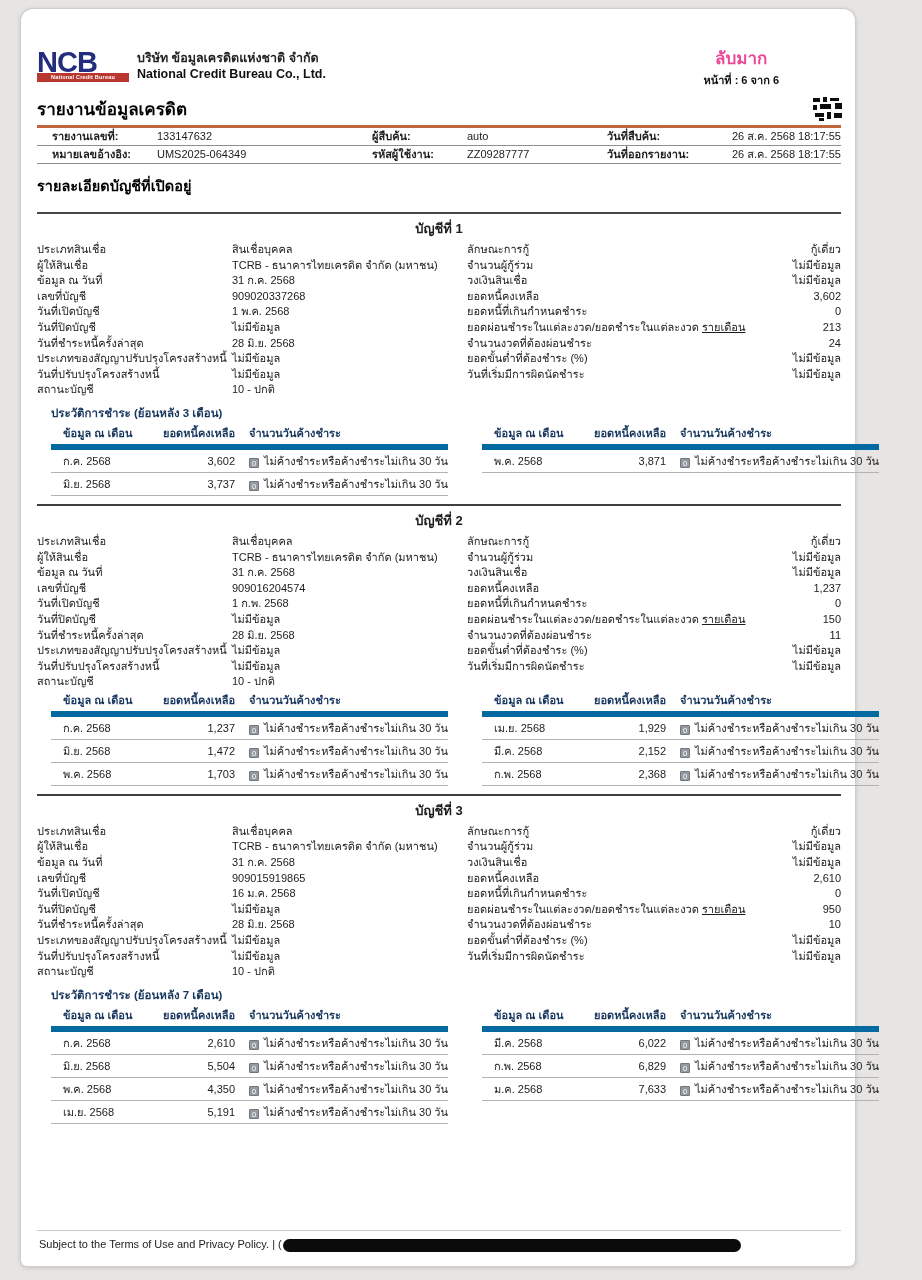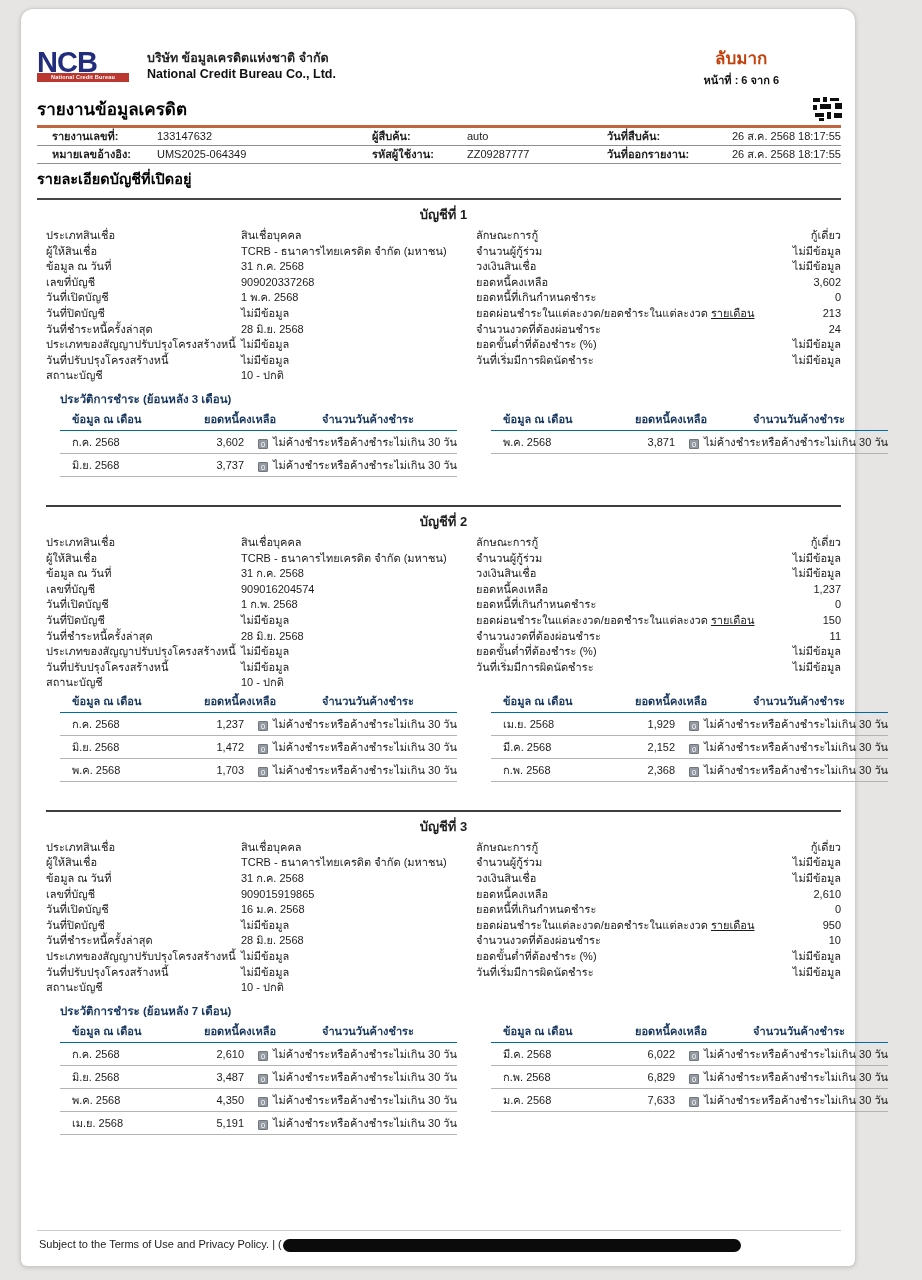--- a/index.html
+++ b/index.html
@@ -21,46 +21,46 @@
   .logo { width:100px; flex:0 0 auto; }
   .logo-ncb {
     font-size:29px; font-weight:bold; letter-spacing:-1px;
     color:#232d7d; line-height:26px;
   }
   .logo-banner {
     width:92px; background:#b9372e; color:#fff;
     font-size:5.5px; font-weight:bold; text-align:center;
     padding:1px 0 2px; letter-spacing:.2px; margin-top:-2px;
   }
-  .company { margin-left:10px; padding-top:1px; }
+  .company { padding-top:1px; }
   .company-th { font-size:12.5px; font-weight:bold; color:#222; line-height:16px; }
   .company-en { font-size:12.5px; font-weight:bold; color:#111; line-height:17px; }
   .conf { margin-left:auto; text-align:center; padding-right:62px; }
-  .conf-label { font-size:17px; font-weight:bold; color:#c2410c; line-height:20px; }
+  .conf-label { font-size:17px; font-weight:bold; color:#ec4899; line-height:20px; }
   .page-info { font-size:11px; font-weight:bold; color:#111; margin-top:2px; }
   
   .title {
     font-size:17px; font-weight:bold; color:#000;
     padding:6px 0 3px; border-bottom:3px solid #c0663d;
   }
   .barcode { position:absolute; right:12px; top:88px; }
   .info-row {
     display:grid;
     grid-template-columns:120px 215px 95px 140px 125px 1fr;
     font-size:11px; line-height:15px; padding:1px 0;
     border-bottom:1px solid #8f8f8f;
   }
   .info-row .ilbl { font-weight:bold; }
   .info-row .ilbl.first { padding-left:15px; }
   .section-title {
     font-size:14.5px; font-weight:bold; color:#000;
-    padding:3px 0 8px; border-bottom:2px solid #474747;
+    padding:3px 0 15px; border-bottom:2px solid #474747;margin-top:7px;
   }
   
-  .account { padding:0 0 28px;margin-left:9px; }
+  .account { padding:0 0 8px; }
   .account + .account { border-top:2px solid #3f3f3f; }
   .acct-title { text-align:center; font-size:13px; font-weight:bold; padding:4px 0 3px; }
   .fields { display:flex; }
   .fcol-l { flex:0 0 430px; }
   .fcol-r { flex:1 1 auto; }
   .frow { display:flex; font-size:11px; line-height:15.6px; }
   .fcol-l .lbl { flex:0 0 195px; }
   .fcol-l .val { flex:1; }
   .fcol-r .lbl { flex:1 1 auto; }
   .fcol-r .val { flex:0 0 auto; text-align:right; white-space:nowrap; }
@@ -70,22 +70,21 @@
     margin:6px 0 1px; padding-left:14px;
   }
   .hist-tables { display:flex; gap:34px; padding-left:14px; padding-right:2px; }
   .htable { flex:1 1 0; }
   .hhead, .hrow {
     display:grid; grid-template-columns:88px 96px 1fr;
     font-size:11px; align-items:center;
   }
   .hhead {
     font-weight:bold; color:#17365d; padding:1px 0 2px;
-    border-bottom:1px solid #0369a1;
-    gap:32px;
+    border-bottom:6px solid #0369a1;
   }
   .hrow { padding:2px 0; border-bottom:1px solid #b3b3b3; }
   .hcell0 { padding-left:12px; }
   .hcell1 { text-align:right; }
   .hcell2 { padding-left:14px; white-space:nowrap; }
   .badge {
     display:inline-block; width:10px; height:10px;
     background:#939aa1; border:1px solid #70767c; border-radius:1px;
     color:#fff; font-size:7.5px; line-height:10px; text-align:center;
     margin-right:5px; vertical-align:-1px;
@@ -501,21 +500,21 @@
               <span class="hcell hcell1">ยอดหนี้คงเหลือ</span>
               <span class="hcell hcell2">จำนวนวันค้างชำระ</span>
             </div>
             <div class="hrow">
               <span class="hcell hcell0">ก.ค. 2568</span>
               <span class="hcell hcell1">2,610</span>
               <span class="hcell hcell2"><span class="badge">0</span><span class="stext">ไม่ค้างชำระหรือค้างชำระไม่เกิน 30 วัน</span></span>
             </div>
             <div class="hrow">
               <span class="hcell hcell0">มิ.ย. 2568</span>
-              <span class="hcell hcell1">3,487</span>
+              <span class="hcell hcell1">5,504</span>
               <span class="hcell hcell2"><span class="badge">0</span><span class="stext">ไม่ค้างชำระหรือค้างชำระไม่เกิน 30 วัน</span></span>
             </div>
             <div class="hrow">
               <span class="hcell hcell0">พ.ค. 2568</span>
               <span class="hcell hcell1">4,350</span>
               <span class="hcell hcell2"><span class="badge">0</span><span class="stext">ไม่ค้างชำระหรือค้างชำระไม่เกิน 30 วัน</span></span>
             </div>
             <div class="hrow">
               <span class="hcell hcell0">เม.ย. 2568</span>
               <span class="hcell hcell1">5,191</span>

